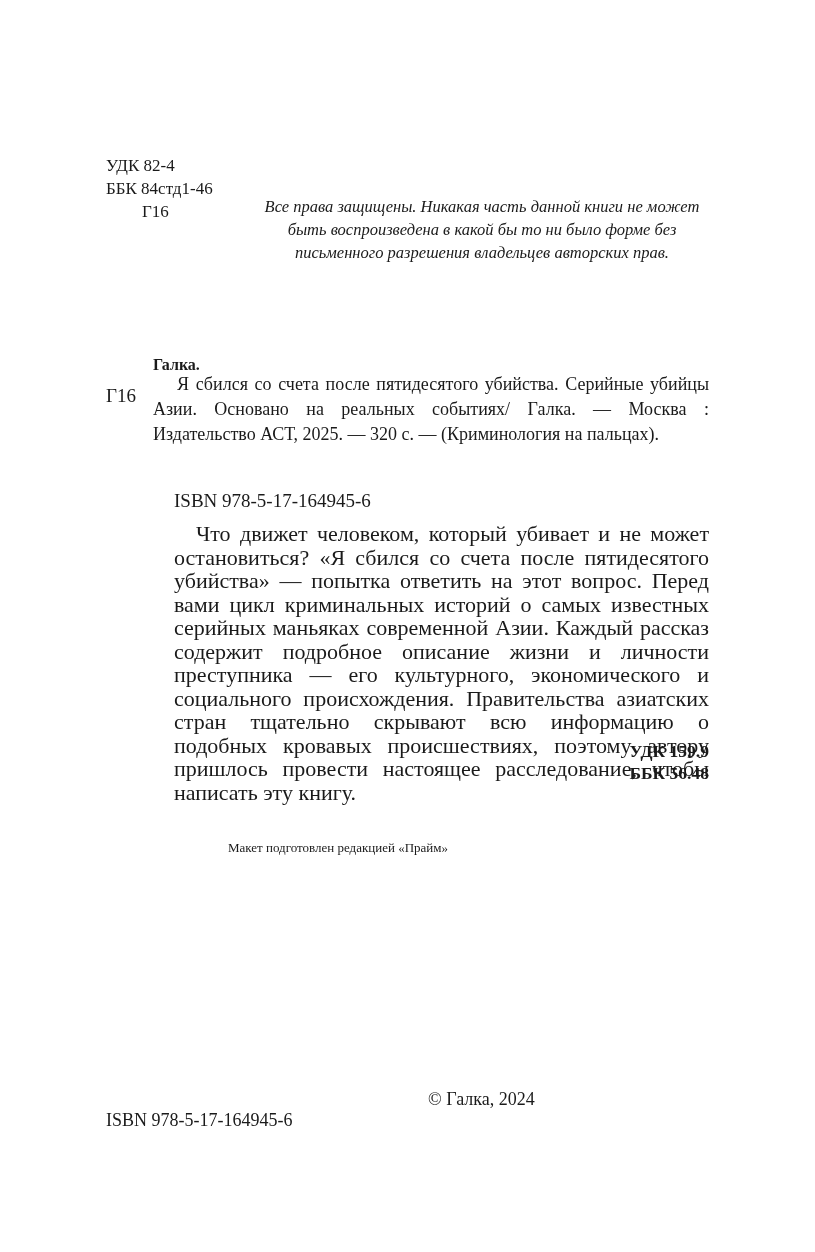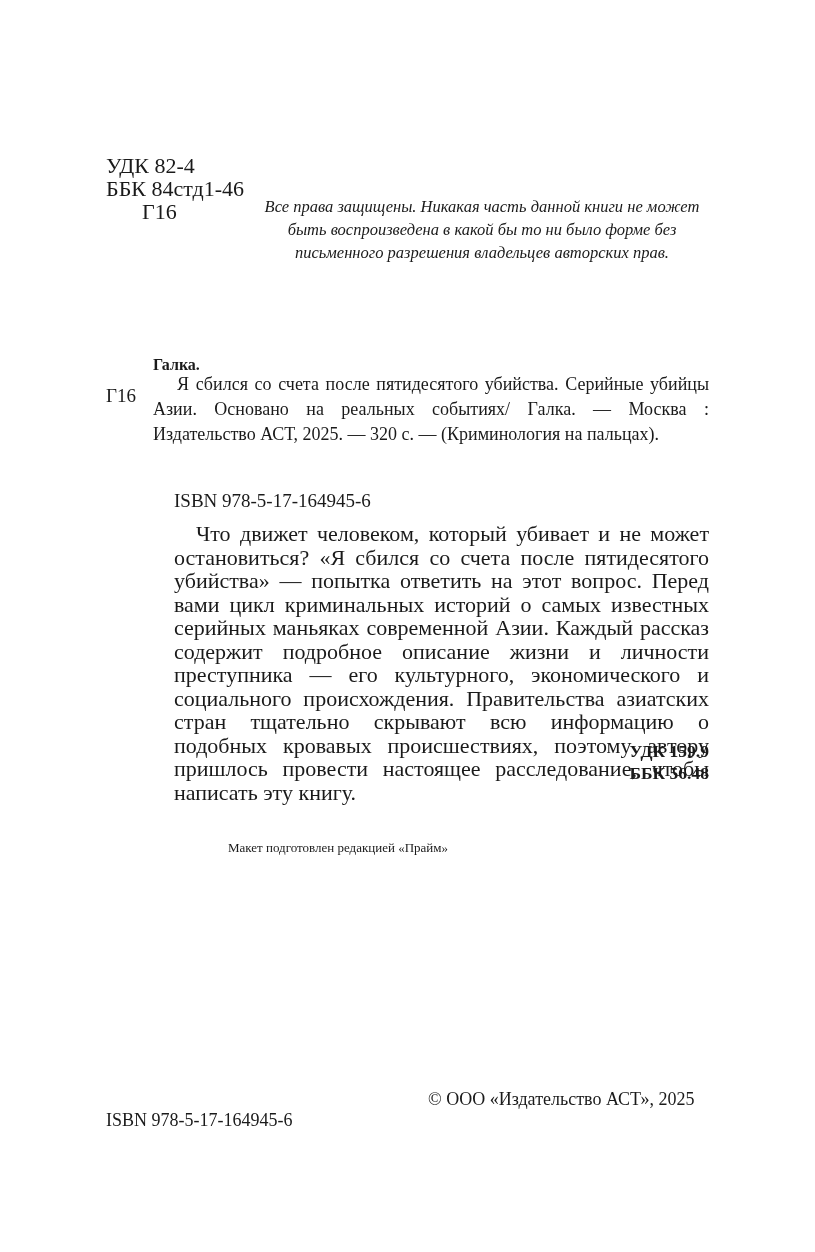--- a/index.html
+++ b/index.html
@@ -1,19 +1,19 @@
 <!DOCTYPE html>
 <html><head>
   <meta charset="utf-8">
   <style>
     html, body { margin: 0; padding: 0; background: #ffffff; }
     body { width: 815px; height: 1252px; position: relative; overflow: hidden;
            font-family: "Liberation Serif", "DejaVu Serif", serif; color: #1a1a1a; }
     .abs { position: absolute; }
-    .cls { left: 106px; top: 154px; font-size: 22px; line-height: 23px; }
+    .cls { left: 106px; top: 154px; font-size: 17px; line-height: 23px; }
     .cls div { white-space: nowrap; }
     .cls .g16 { padding-left: 36px; }
     .rights { left: 252px; top: 154px; width: 460px; text-align: center;
               font-style: italic; font-size: 16.5px; line-height: 23px; margin-top: 41px; }
     .author { left: 153px; top: 356px; font-weight: bold; font-size: 16px; }
     .cutter { left: 106px; top: 385px; font-size: 19px; }
     .biblio { left: 153px; top: 372px; width: 556px; font-size: 18px; line-height: 25px;
               text-align: justify; text-indent: 24px; }
     .isbn1 { left: 174px; top: 490px; font-size: 19px; }
     .annot { left: 174px; top: 522px; width: 535px; font-size: 22px; line-height: 23.5px;
@@ -44,14 +44,14 @@
 
 <div class="abs udc2">
   <div>УДК 159.9</div>
   <div>ББК 56.48</div>
 </div>
 
 <div class="abs maket">Макет подготовлен редакцией «Прайм»</div>
 
 <div class="abs isbn2">ISBN 978-5-17-164945-6</div>
 <div class="abs copy">
-  <div>© ООО «Издательство АСТ», 2025</div>
+  <div>© Галка, 2024</div>
 </div>
 
 </body></html>

